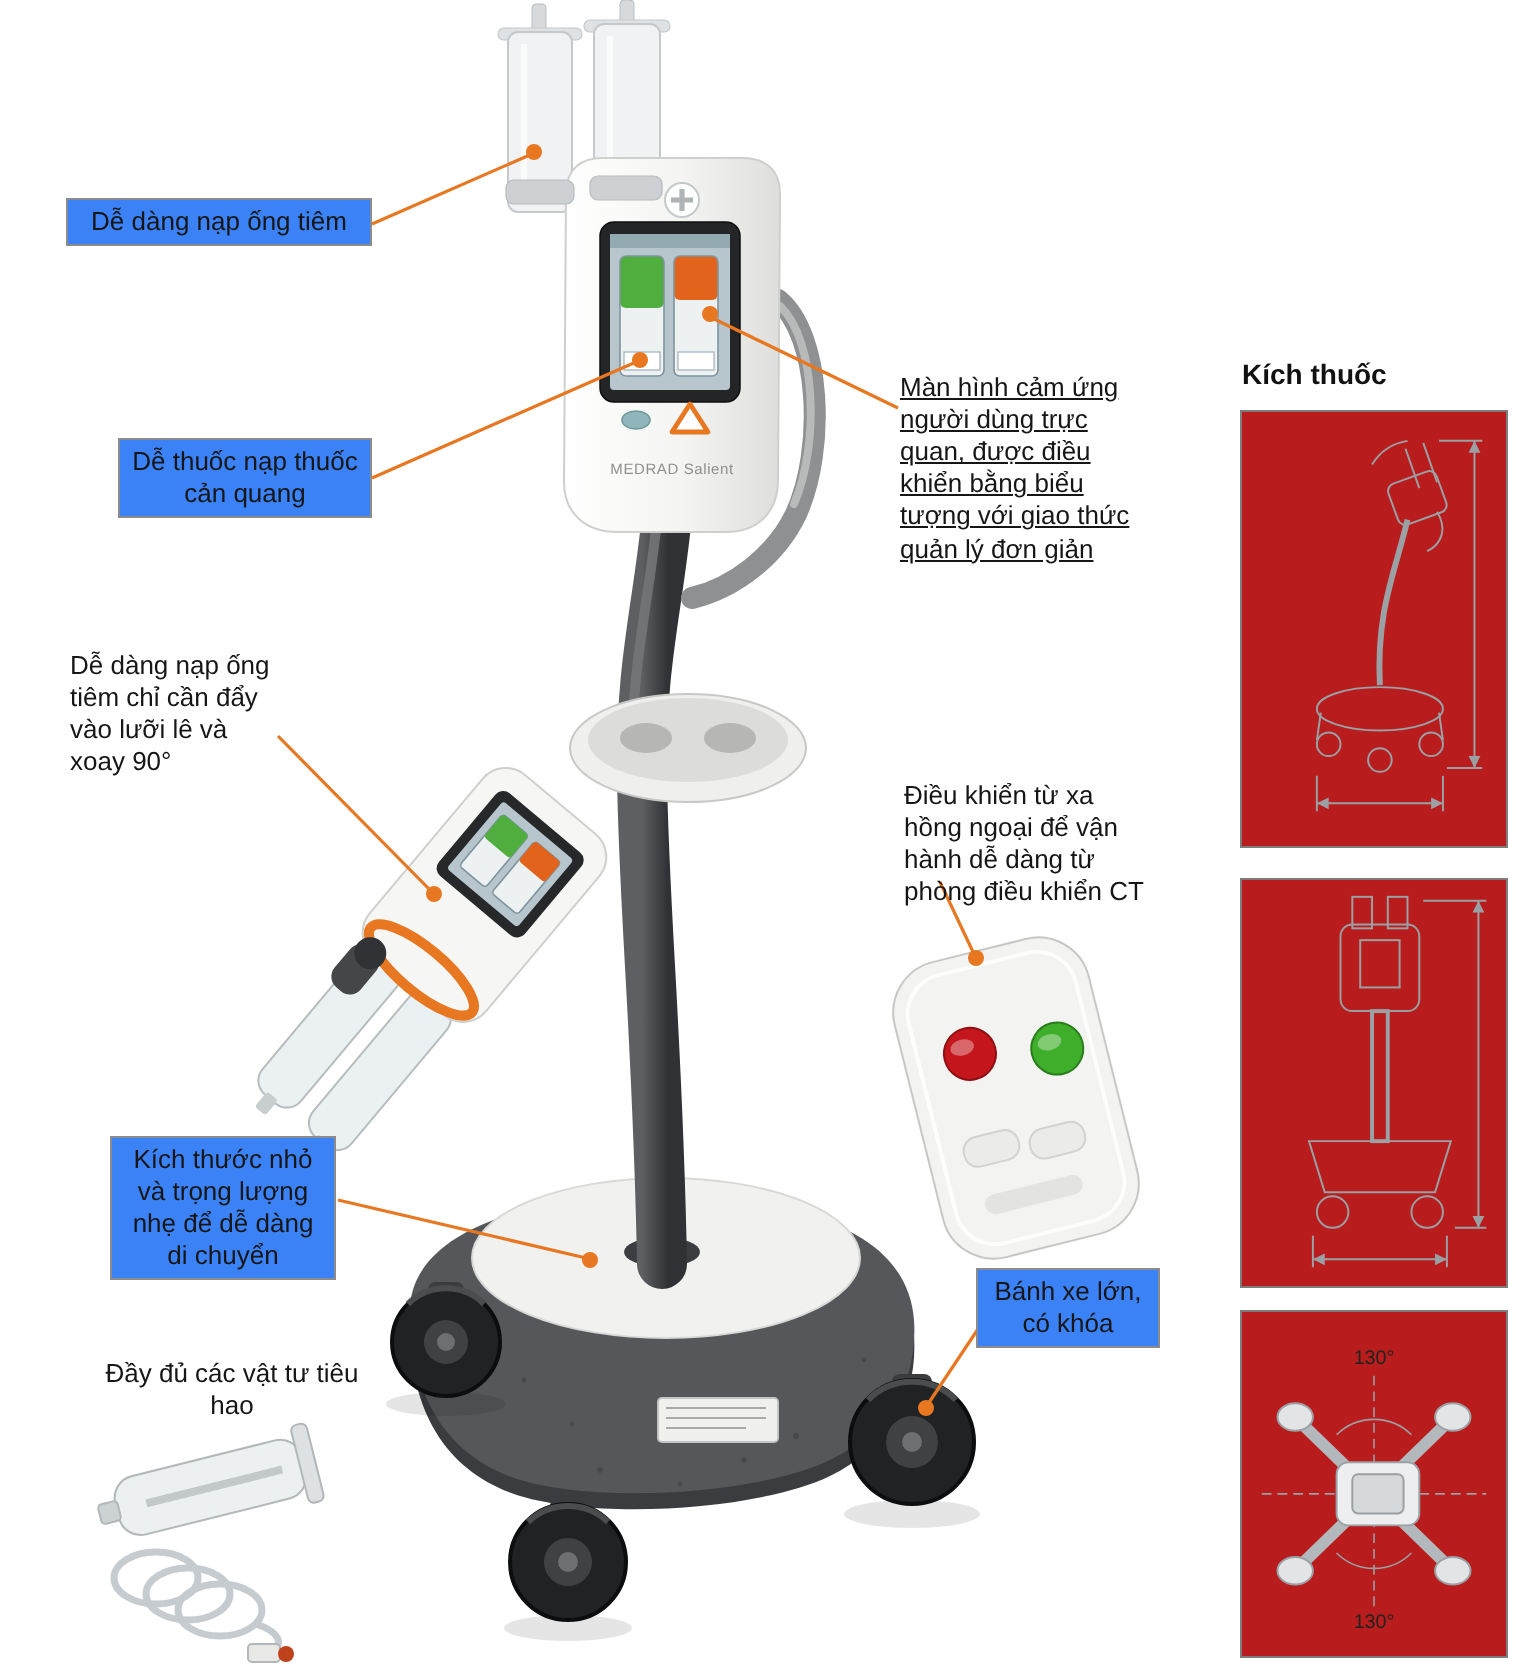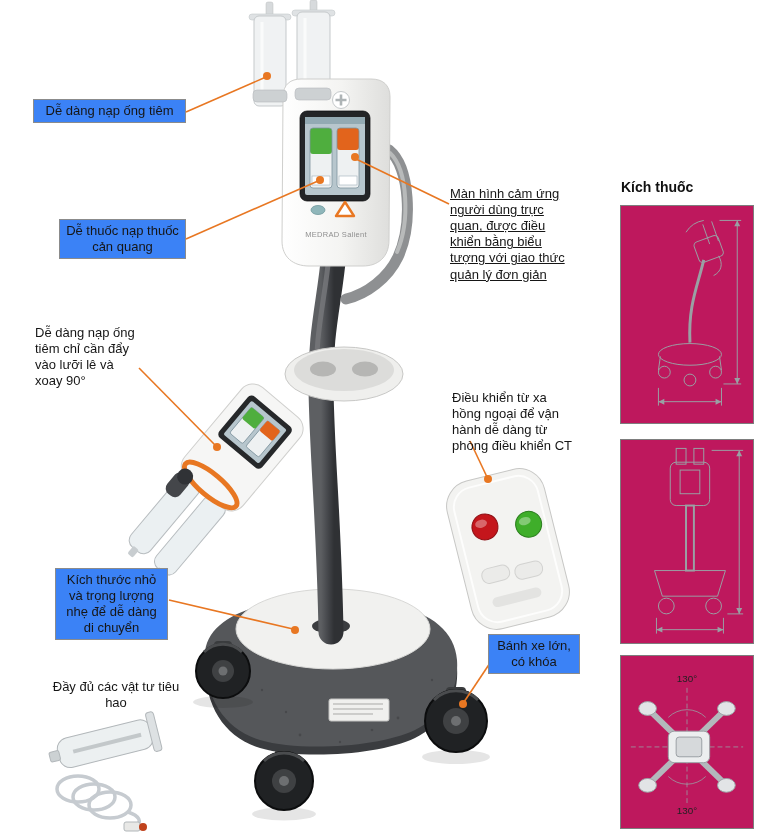--- a/index.html
+++ b/index.html
@@ -27,21 +27,21 @@
   #lbl-remote         { left:452px; top:346px; width:122px;margin-top:44px; }
   #lbl-compact        { left:55px;  top:568px; width:113px; }
   #lbl-wheels         { left:488px; top:634px; width:92px; }
   #lbl-consumables    { left:52px;  top:679px; width:128px; }
   #dim-title {
     position:absolute; left:621px; top:179px; font-size:14px;
     font-weight:bold; color:#111111;
   }
   .dim-box {
     position:absolute; left:620px; width:134px; border:1px solid #7d7d7d;
-    background:#be185d; box-sizing:border-box;
+    background:#b91c1c; box-sizing:border-box;
   }
   #dim-box-side  { top:205px; height:219px; }
   #dim-box-front { top:439px; height:205px; }
   #dim-box-top   { top:655px; height:174px; }
   .dim-box svg { display:block; width:100%; height:100%; }
   svg text { font-family:"Liberation Sans", sans-serif; }
   .accent-stroke { stroke:var(--accent); }
   .accent-fill   { fill:var(--accent); }
 </style>
 </head>

